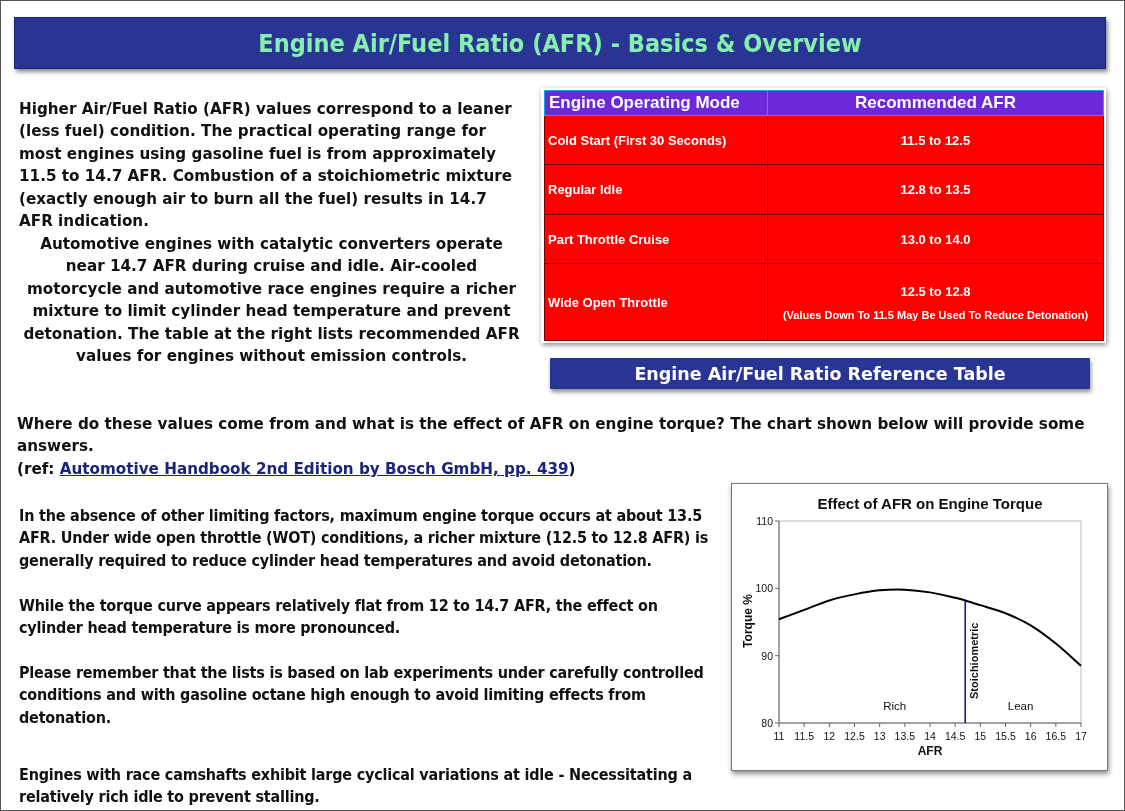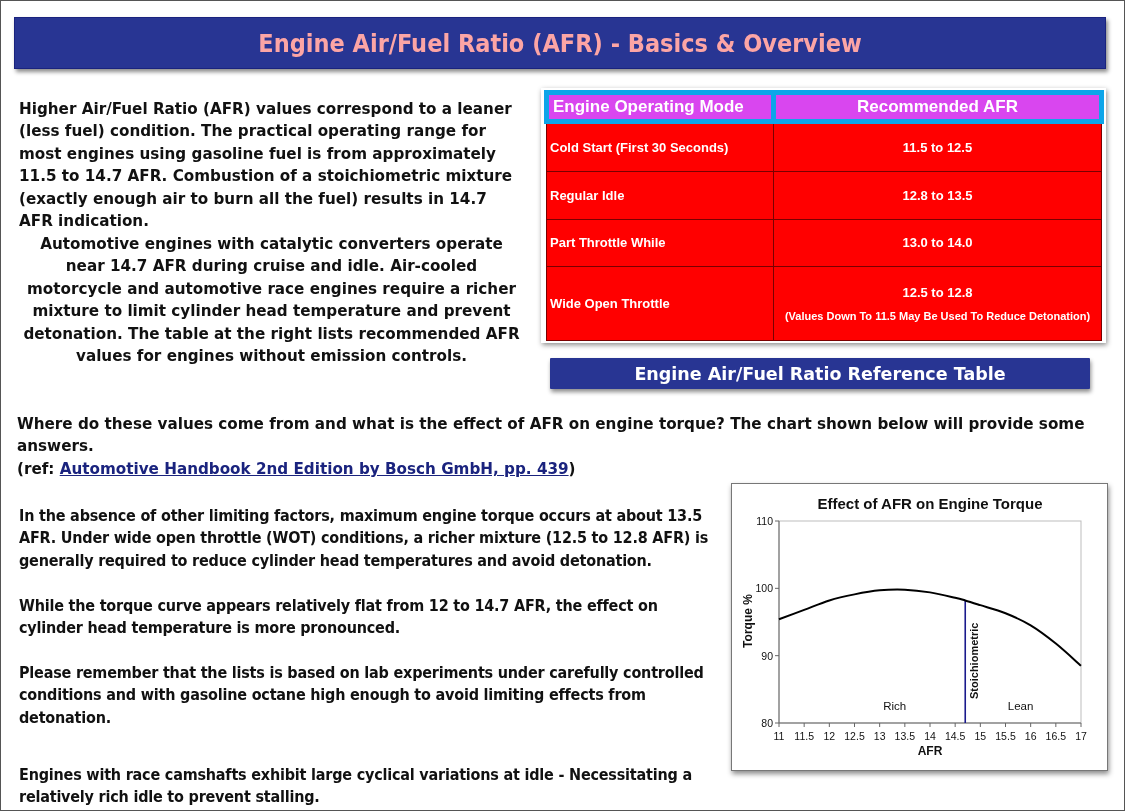--- a/index.html
+++ b/index.html
@@ -1,36 +1,36 @@
 <!DOCTYPE html>
 <html><head>
 <meta charset="utf-8">
 <style>
   html,body{margin:0;padding:0;}
   body{width:1125px;height:811px;background:#ffffff;position:relative;overflow:hidden;
        font-family:"DejaVu Sans","Liberation Sans",sans-serif;color:#111;}
   .frame{position:absolute;left:0;top:0;width:1123px;height:809px;border:1px solid #555;border-bottom:3px solid #555;box-sizing:content-box;}
   .title-banner{position:absolute;left:14px;top:17px;width:1090px;height:50px;background:#283593;
        box-shadow:2px 3px 4px rgba(0,0,0,0.45);border:1px solid #1a237e;display:flex;align-items:center;justify-content:center;}
-  .title-banner h1{margin:0;color:#fca5a5;font-size:25px;font-weight:bold;font-family:"DejaVu Sans Condensed","DejaVu Sans",sans-serif;letter-spacing:0px;}
+  .title-banner h1{margin:0;color:#86efac;font-size:25px;font-weight:bold;font-family:"DejaVu Sans Condensed","DejaVu Sans",sans-serif;letter-spacing:0px;}
   .para{position:absolute;font-size:15.2px;font-weight:bold;line-height:22.4px;color:#111;margin:0;}
   .para.cond{font-family:"DejaVu Sans Condensed","DejaVu Sans",sans-serif;font-size:16px;letter-spacing:-0.2px;}
   #p1{left:19px;top:98px;width:505px;}
   #p2{left:19px;top:233px;width:505px;text-align:center;}
   #p3{left:17px;top:413px;width:1100px;}
   #p4{left:19px;top:505px;width:700px;}
   #p5{left:19px;top:595px;width:700px;}
   #p6{left:19px;top:662px;width:700px;}
   #p7{left:19px;top:752px;width:700px;margin-top:12px;}
   a.ref{color:#1a237e;text-decoration:underline;}
 
   .afr-table-wrap{position:absolute;left:541px;top:88px;width:565px;height:255px;background:#fff;
        box-shadow:1px 2px 5px rgba(0,0,0,0.45);}
   table.afr{position:absolute;left:3px;top:2px;width:560px;height:251px;border-collapse:collapse;font-family:"Liberation Sans",sans-serif;}
-  table.afr th{background:#d946ef;color:#fff;font-size:17px;font-weight:bold;height:24px;padding:0 4px;border:5px solid #0ea5e9;}
+  table.afr th{background:#6d28d9;color:#fff;font-size:17px;font-weight:bold;height:24px;padding:0 4px;border:1px solid #0ea5e9;}
   table.afr th.c1{text-align:left;width:214px;}
   table.afr td{background:#ff0000;color:#fff;font-weight:bold;font-size:13px;border:1px solid #7a0000;padding:12px 3px;}
   table.afr td.c2{text-align:center;}
   .note{display:block;font-size:11px;margin-top:10px;}
 
   .subtitle-pill{position:absolute;left:550px;top:358px;width:540px;height:31px;background:#283593;border-radius:1px;
        box-shadow:1px 3px 4px rgba(0,0,0,0.45);display:flex;align-items:center;justify-content:center;}
   .subtitle-pill span{color:#fff;font-weight:bold;font-size:17.5px;}
 
   .chart-box{position:absolute;left:731px;top:483px;width:375px;height:286px;background:#fff;border:1px solid #777;
@@ -61,21 +61,21 @@
     <tbody>
       <tr>
         <td>Cold Start (First 30 Seconds)</td>
         <td class="c2">11.5 to 12.5</td>
       </tr>
       <tr>
         <td>Regular Idle</td>
         <td class="c2">12.8 to 13.5</td>
       </tr>
       <tr>
-        <td>Part Throttle While</td>
+        <td>Part Throttle Cruise</td>
         <td class="c2">13.0 to 14.0</td>
       </tr>
       <tr>
         <td>Wide Open Throttle</td>
         <td class="c2">
           <span>12.5 to 12.8</span>
           <span class="note">(Values Down To 11.5 May Be Used To Reduce Detonation)</span>
         </td>
       </tr>
     </tbody>

